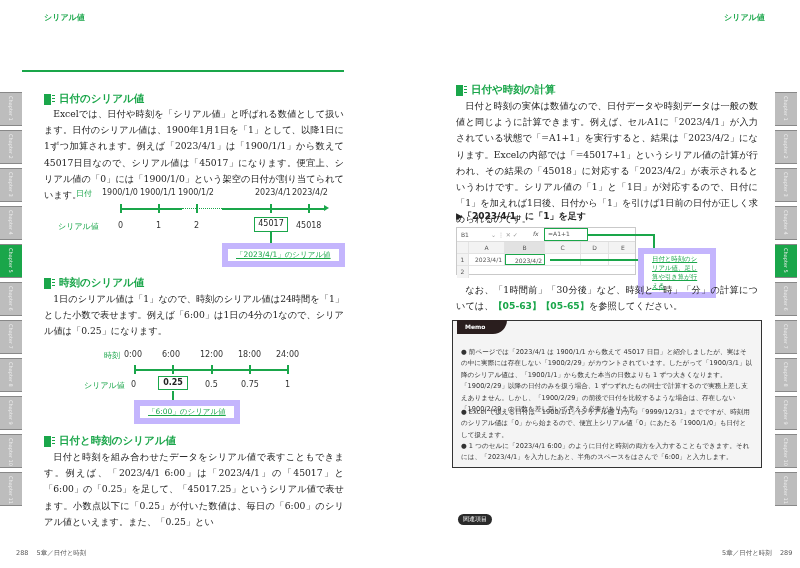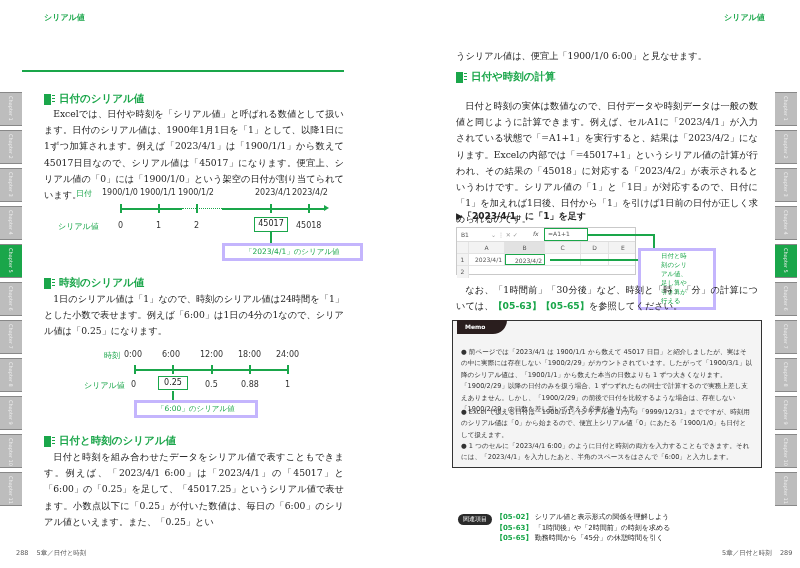--- a/index.html
+++ b/index.html
@@ -23,21 +23,21 @@
   .h2 .book { width: 11px; height: 11px; margin-right: 4px; position: relative; }
 
   .para { position: absolute; font-size: 9.2px; line-height: 16.2px; color: #222; text-align: justify; }
   .para p { text-indent: 1em; }
 
   .tl-label { position: absolute; font-family: "DejaVu Sans", sans-serif; font-size: 8px; color: #333; white-space: nowrap; }
   .tl-label.green { color: #1aa64a; }
   .tl-axis { position: absolute; height: 1.5px; background: #1aa64a; }
   .tl-tick { position: absolute; width: 1.5px; height: 9px; background: #1aa64a; }
   .tl-box { position: absolute; border: 1.5px solid #1aa64a; font-family: "DejaVu Sans", sans-serif; font-size: 8px; color: #222; text-align: center; background: #fff; }
-  .tl-callout { position: absolute; border: 3px solid #c4b5fd; font-family: "DejaVu Sans", sans-serif; font-size: 7.5px; color: #1aa64a; background: #fff; padding: 1px 20px; white-space: nowrap; }
+  .tl-callout { position: absolute; border: 6px solid #c4b5fd; font-family: "DejaVu Sans", sans-serif; font-size: 7.5px; color: #1aa64a; background: #fff; padding: 1px 8px; white-space: nowrap; text-decoration: underline; }
   .tl-vline { position: absolute; width: 1.5px; background: #1aa64a; }
 
   .side-tabs { position: absolute; top: 92px; width: 22px; }
   .side-tab { position: absolute; width: 22px; height: 34px; background: #bdbdbd; border-top: 1px solid #888; border-bottom: 1px solid #888; }
   .side-tab.active { background: #1aa64a; }
   .side-tab span { display: block; writing-mode: vertical-rl; font-size: 5px; color: #eee; font-family: "DejaVu Sans", sans-serif; margin: 3px auto 0; height: 28px; overflow: hidden; }
 
   .folio { position: absolute; top: 549px; font-family: "DejaVu Sans", sans-serif; font-size: 6.5px; color: #555; }
 
   .fig-cap { position: absolute; font-family: "DejaVu Sans", sans-serif; font-weight: bold; font-size: 9px; color: #222; }
@@ -130,23 +130,23 @@
 
     <div class="tl-axis" style="left:134px; top:369px; width:154px;"></div>
     <div class="tl-tick" style="left:134px; top:365px;"></div>
     <div class="tl-tick" style="left:172px; top:365px;"></div>
     <div class="tl-tick" style="left:211px; top:365px;"></div>
     <div class="tl-tick" style="left:249px; top:365px;"></div>
     <div class="tl-tick" style="left:287px; top:365px;"></div>
 
     <div class="tl-label green" style="left:84px; top:380px;">シリアル値</div>
     <div class="tl-label" style="left:131px; top:380px;">0</div>
-    <div class="tl-box" style="left:158px; top:376px; width:30px; height:14px; line-height:12px;">0.25</div>
+    <div class="tl-box" style="left:158px; top:376px; width:30px; height:14px; line-height:12px;font-weight:bold;">0.25</div>
     <div class="tl-label" style="left:205px; top:380px;">0.5</div>
-    <div class="tl-label" style="left:241px; top:380px;">0.88</div>
+    <div class="tl-label" style="left:241px; top:380px;">0.75</div>
     <div class="tl-label" style="left:285px; top:380px;">1</div>
     <div class="tl-vline" style="left:172px; top:391px; height:10px;"></div>
     <div class="tl-callout" style="left:134px; top:400px;">「6:00」のシリアル値</div>
   </div>
 
   <div class="h2" style="left:44px; top:434px;">
     <span class="book">
       <svg width="11" height="11" viewBox="0 0 11 11">
           <rect x="0" y="0" width="7" height="11" fill="#1aa64a"></rect>
           <rect x="8" y="1" width="3" height="1" fill="#1aa64a"></rect>
@@ -198,25 +198,22 @@
 
   <div class="folio" style="left:16px;">
     <span>288</span>
     <span style="margin-left:6px;">5章／日付と時刻</span>
   </div>
 </div>
 
 <div class="page page-right">
   <div class="running-head" style="left:324px;">シリアル値</div>
 
-  <div class="para" style="left:56px; top:48px; width:300px;">
-    <p style="text-indent:0">うシリアル値は、便宜上「1900/1/0 6:00」と見なせます。</p>
-  </div>
-
-  <div class="h2" style="left:56px; top:70px;">
+
+  <div class="h2" style="left:56px; top:83px;">
     <span class="book">
       <svg width="11" height="11" viewBox="0 0 11 11">
           <rect x="0" y="0" width="7" height="11" fill="#1aa64a"></rect>
           <rect x="8" y="1" width="3" height="1" fill="#1aa64a"></rect>
           <rect x="8" y="4" width="3" height="1" fill="#1aa64a"></rect>
           <rect x="8" y="7" width="3" height="1" fill="#1aa64a"></rect>
         </svg>
     </span>
     <span>日付や時刻の計算</span>
   </div>
@@ -263,25 +260,20 @@
   </div>
 
   <div class="memo" style="left:52px; top:320px; width:310px; height:148px;">
     <div class="memo-tab">Memo</div>
     <div class="memo-item" style="top:18px;margin-top:8px;">● <span>前ページでは「2023/4/1 は 1900/1/1 から数えて 45017 日目」と紹介しましたが、実はその中に実際には存在しない「1900/2/29」がカウントされています。したがって「1900/3/1」以降のシリアル値は、「1900/1/1」から数えた本当の日数よりも 1 ずつ大きくなります。「1900/2/29」以降の日付のみを扱う場合、1 ずつずれたもの同士で計算するので実務上差し支えありません。しかし、「1900/2/29」の前後で日付を比較するような場合は、存在しない「1900/2/29」の日数を差し引いて考える必要があります。</span></div>
     <div class="memo-item" style="top:86px;">● <span>Excel で扱える日付は「1900/1/1」(シリアル値 1) から「9999/12/31」までですが、時刻用のシリアル値は「0」から始まるので、便宜上シリアル値「0」にあたる「1900/1/0」も日付として扱えます。</span></div>
     <div class="memo-item" style="top:120px;">● <span>1 つのセルに「2023/4/1 6:00」のように日付と時刻の両方を入力することもできます。それには、「2023/4/1」を入力したあと、半角のスペースをはさんで「6:00」と入力します。</span></div>
   </div>
 
   <div class="related-badge" style="left:58px; top:514px;">関連項目</div>
-  <div class="related" style="left:96px; top:512px;">
-    <div><span class="ref">【05-02】</span> <span>シリアル値と表示形式の関係を理解しよう</span></div>
-    <div><span class="ref">【05-63】</span> <span>「1時間後」や「2時間前」の時刻を求める</span></div>
-    <div><span class="ref">【05-65】</span> <span>勤務時間から「45分」の休憩時間を引く</span></div>
-  </div>
 
   <div class="side-tabs" style="left:375px;">
     <div class="side-tab" style="top:0px;">
         <span>Chapter 1</span>
       </div>
     <div class="side-tab" style="top:38px;">
         <span>Chapter 2</span>
       </div>
     <div class="side-tab" style="top:76px;">
         <span>Chapter 3</span>

